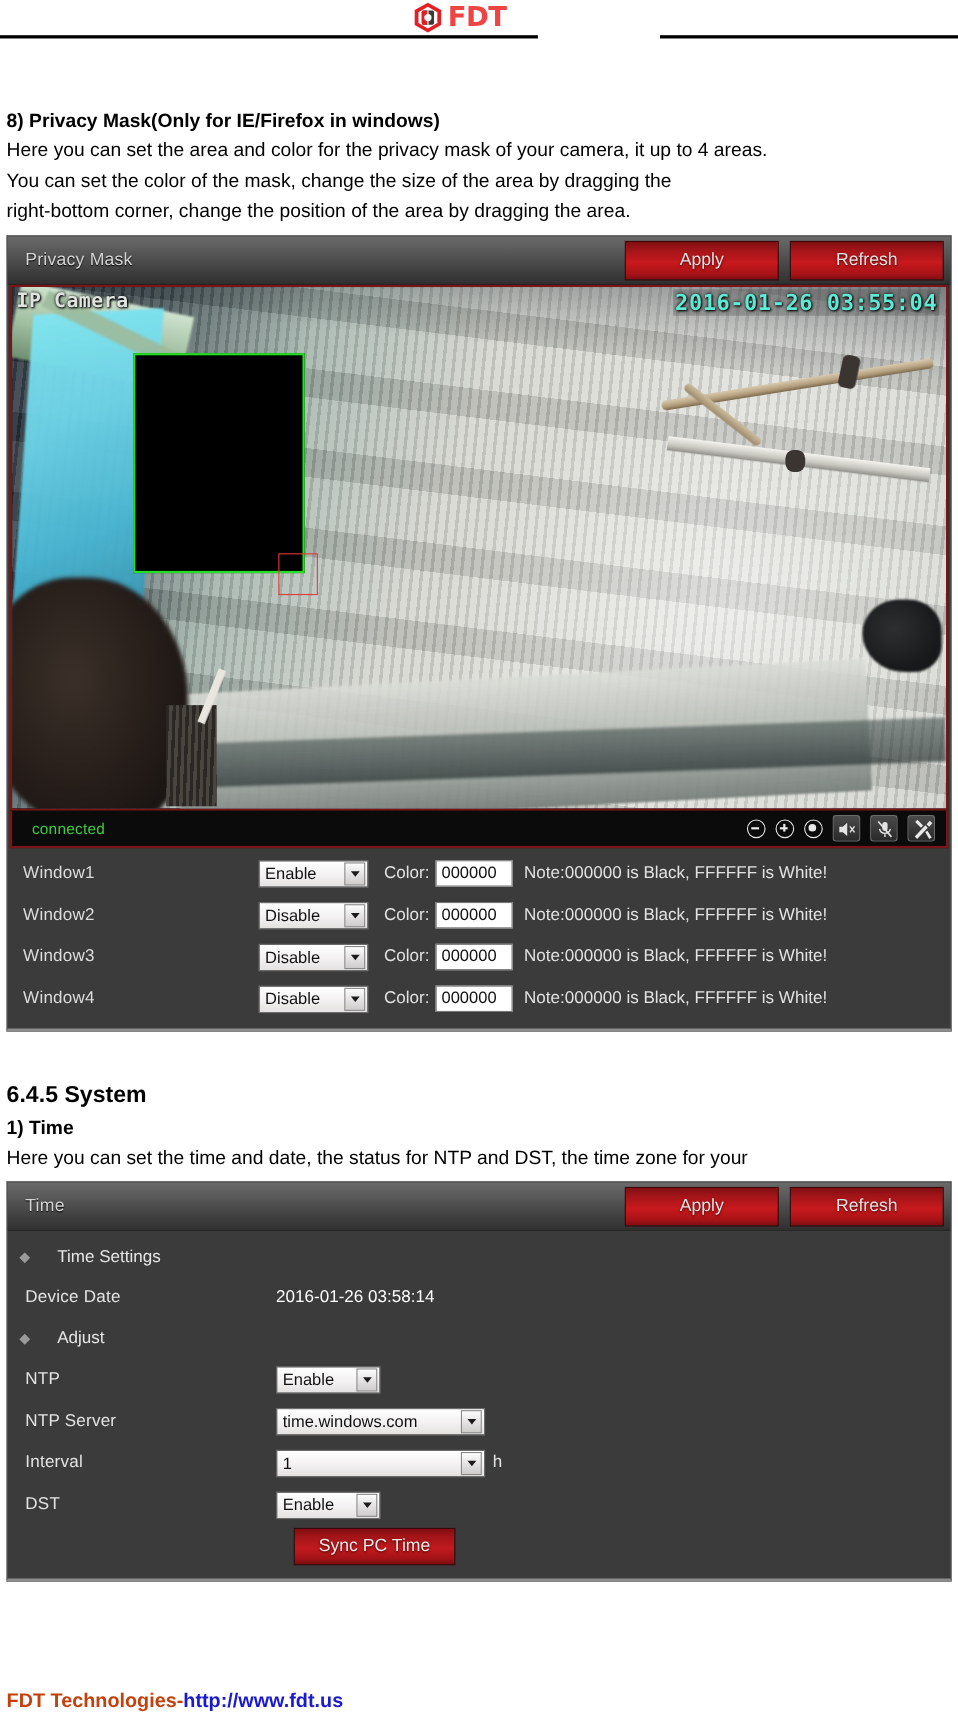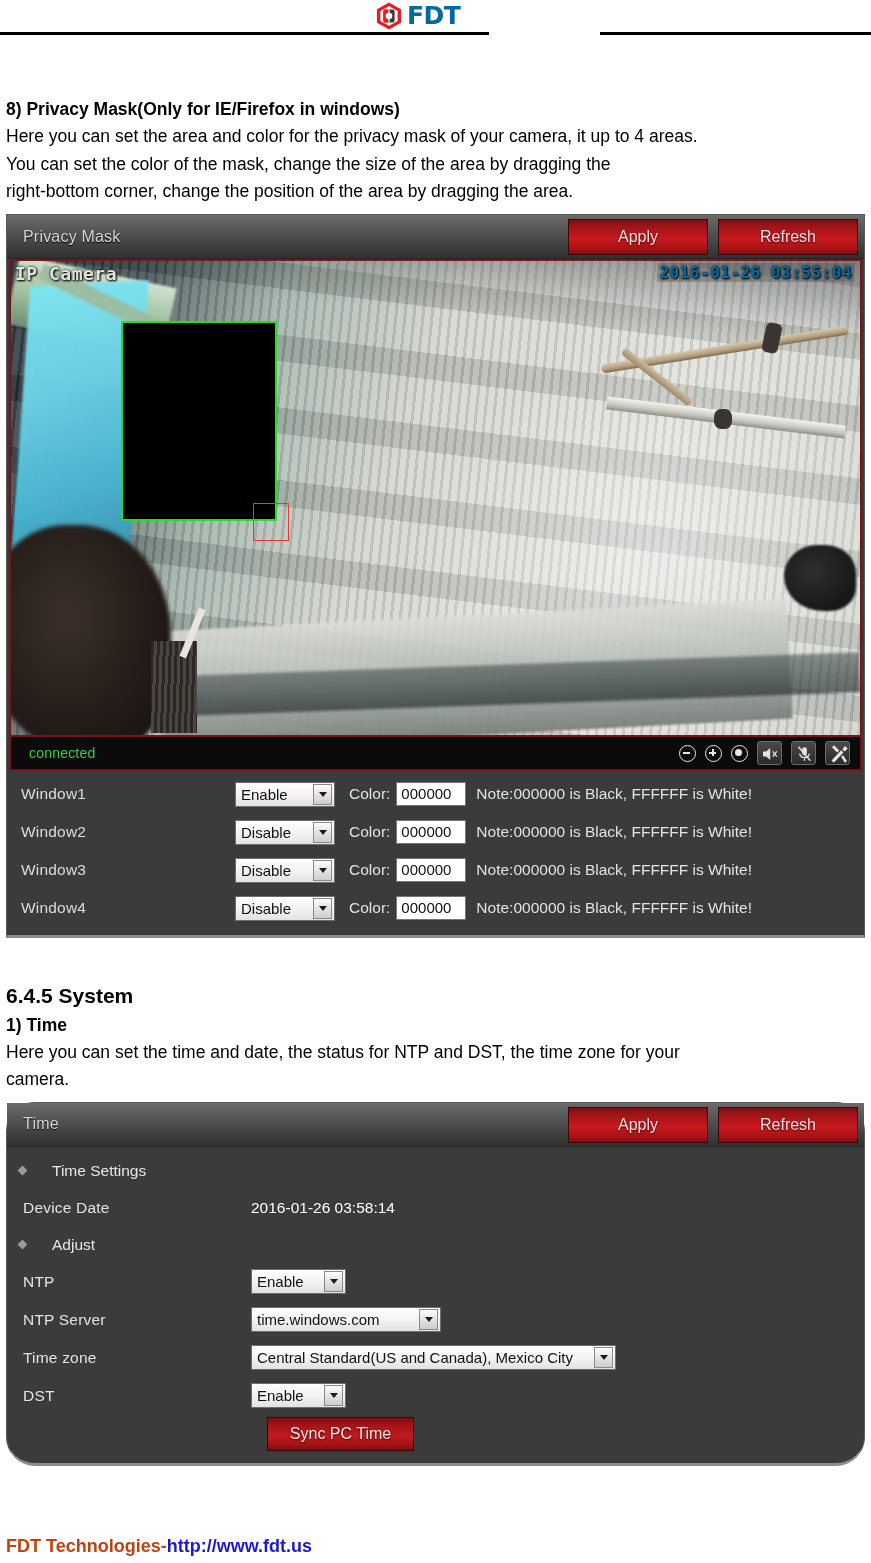--- a/index.html
+++ b/index.html
@@ -36,21 +36,21 @@
     width: 30px;
     height: 30px;
     position: relative;
     margin-right: 3px;
   }
   .logo-text {
     font-family: "DejaVu Sans", sans-serif;
     font-weight: bold;
     font-size: 25px;
     letter-spacing: -0.5px;
-    color: #0369a1;
+    color: #ef4444;
     line-height: 28px;
   }
   .header-rule {
     position: absolute;
     left: 0;
     top: 32px;
     height: 3px;
     background: #000;
   }
   .header-rule.a { width: 489px; left: 0; }
@@ -270,23 +270,23 @@
     color: #dfe4df;
     font-family: "DejaVu Sans Mono", monospace;
     font-size: 18px;
     font-weight: bold;
     letter-spacing: 0.5px;
     text-shadow: 1px 1px 2px #000, 0 0 3px #000;
   }
   .video-time {
     position: absolute;
     right: 6px; top: 2px;
-    color: #0369a1;
+    color: #5eead4;
     font-family: "DejaVu Sans Mono", monospace;
-    font-size: 16px;
+    font-size: 20px;
     font-weight: bold;
     letter-spacing: 0.5px;
     text-shadow: 1px 1px 2px #000, 0 0 3px #000;
     background: rgba(80,80,80,0.35);
     padding: 0 2px;
   }
   .mask-rect {
     position: absolute;
     left: 110px; top: 60px;
     width: 156px; height: 200px;
@@ -428,21 +428,21 @@
     cursor: text;
   }
   .note {
     color: #e2e2e2;
     font-size: 15.5px;
     margin-left: 10px;
     white-space: nowrap;
   }
 
   
-  .time-panel { margin-top: 0; border-radius: 29px; }
+  .time-panel { margin-top: 0; }
   .time-body { padding: 6px 0 10px 0; }
   .grp-head {
     display: flex;
     align-items: center;
     height: 36px;
     padding-left: 12px;
     color: #e6e6e6;
     font-size: 15.5px;
     gap: 15px;
   }
@@ -656,21 +656,20 @@
 
         </div>
       </div>
     </div>
 
     <div style="height:42px"></div>
 
     <div class="h-section">6.4.5 System</div>
     <div class="h-bold">1) Time</div>
     <div class="para">Here you can set the time and date, the status for NTP and DST, the time zone for your</div>
-    <div class="para">camera.</div>
 
     <div style="height:8px"></div>
 
     <div class="panel time-panel">
 
       <div class="panel-head">
         <div class="panel-title">Time</div>
         <div class="panel-btns">
           <div class="btn-red">Apply</div>
           <div class="btn-red">Refresh</div>
@@ -707,30 +706,31 @@
         <div class="t-row">
           <div class="t-label">NTP Server</div>
           <div class="sel" style="width:190px">
             <span class="sel-val">time.windows.com</span>
             <span class="sel-arrow">
                 <i></i>
               </span>
           </div>
         </div>
 
-
         <div class="t-row">
-          <div class="t-label">Time zone</div>
-          <div class="sel" style="width:365px">
-            <span class="sel-val">Central Standard(US and Canada), Mexico City</span>
+          <div class="t-label">Interval</div>
+          <div class="sel" style="width:190px">
+            <span class="sel-val">1</span>
             <span class="sel-arrow">
                 <i></i>
               </span>
           </div>
-        </div>
+          <div class="unit">h</div>
+        </div>
+
 
         <div class="t-row">
           <div class="t-label">DST</div>
           <div class="sel" style="width:95px">
             <span class="sel-val">Enable</span>
             <span class="sel-arrow">
                 <i></i>
               </span>
           </div>
         </div>

